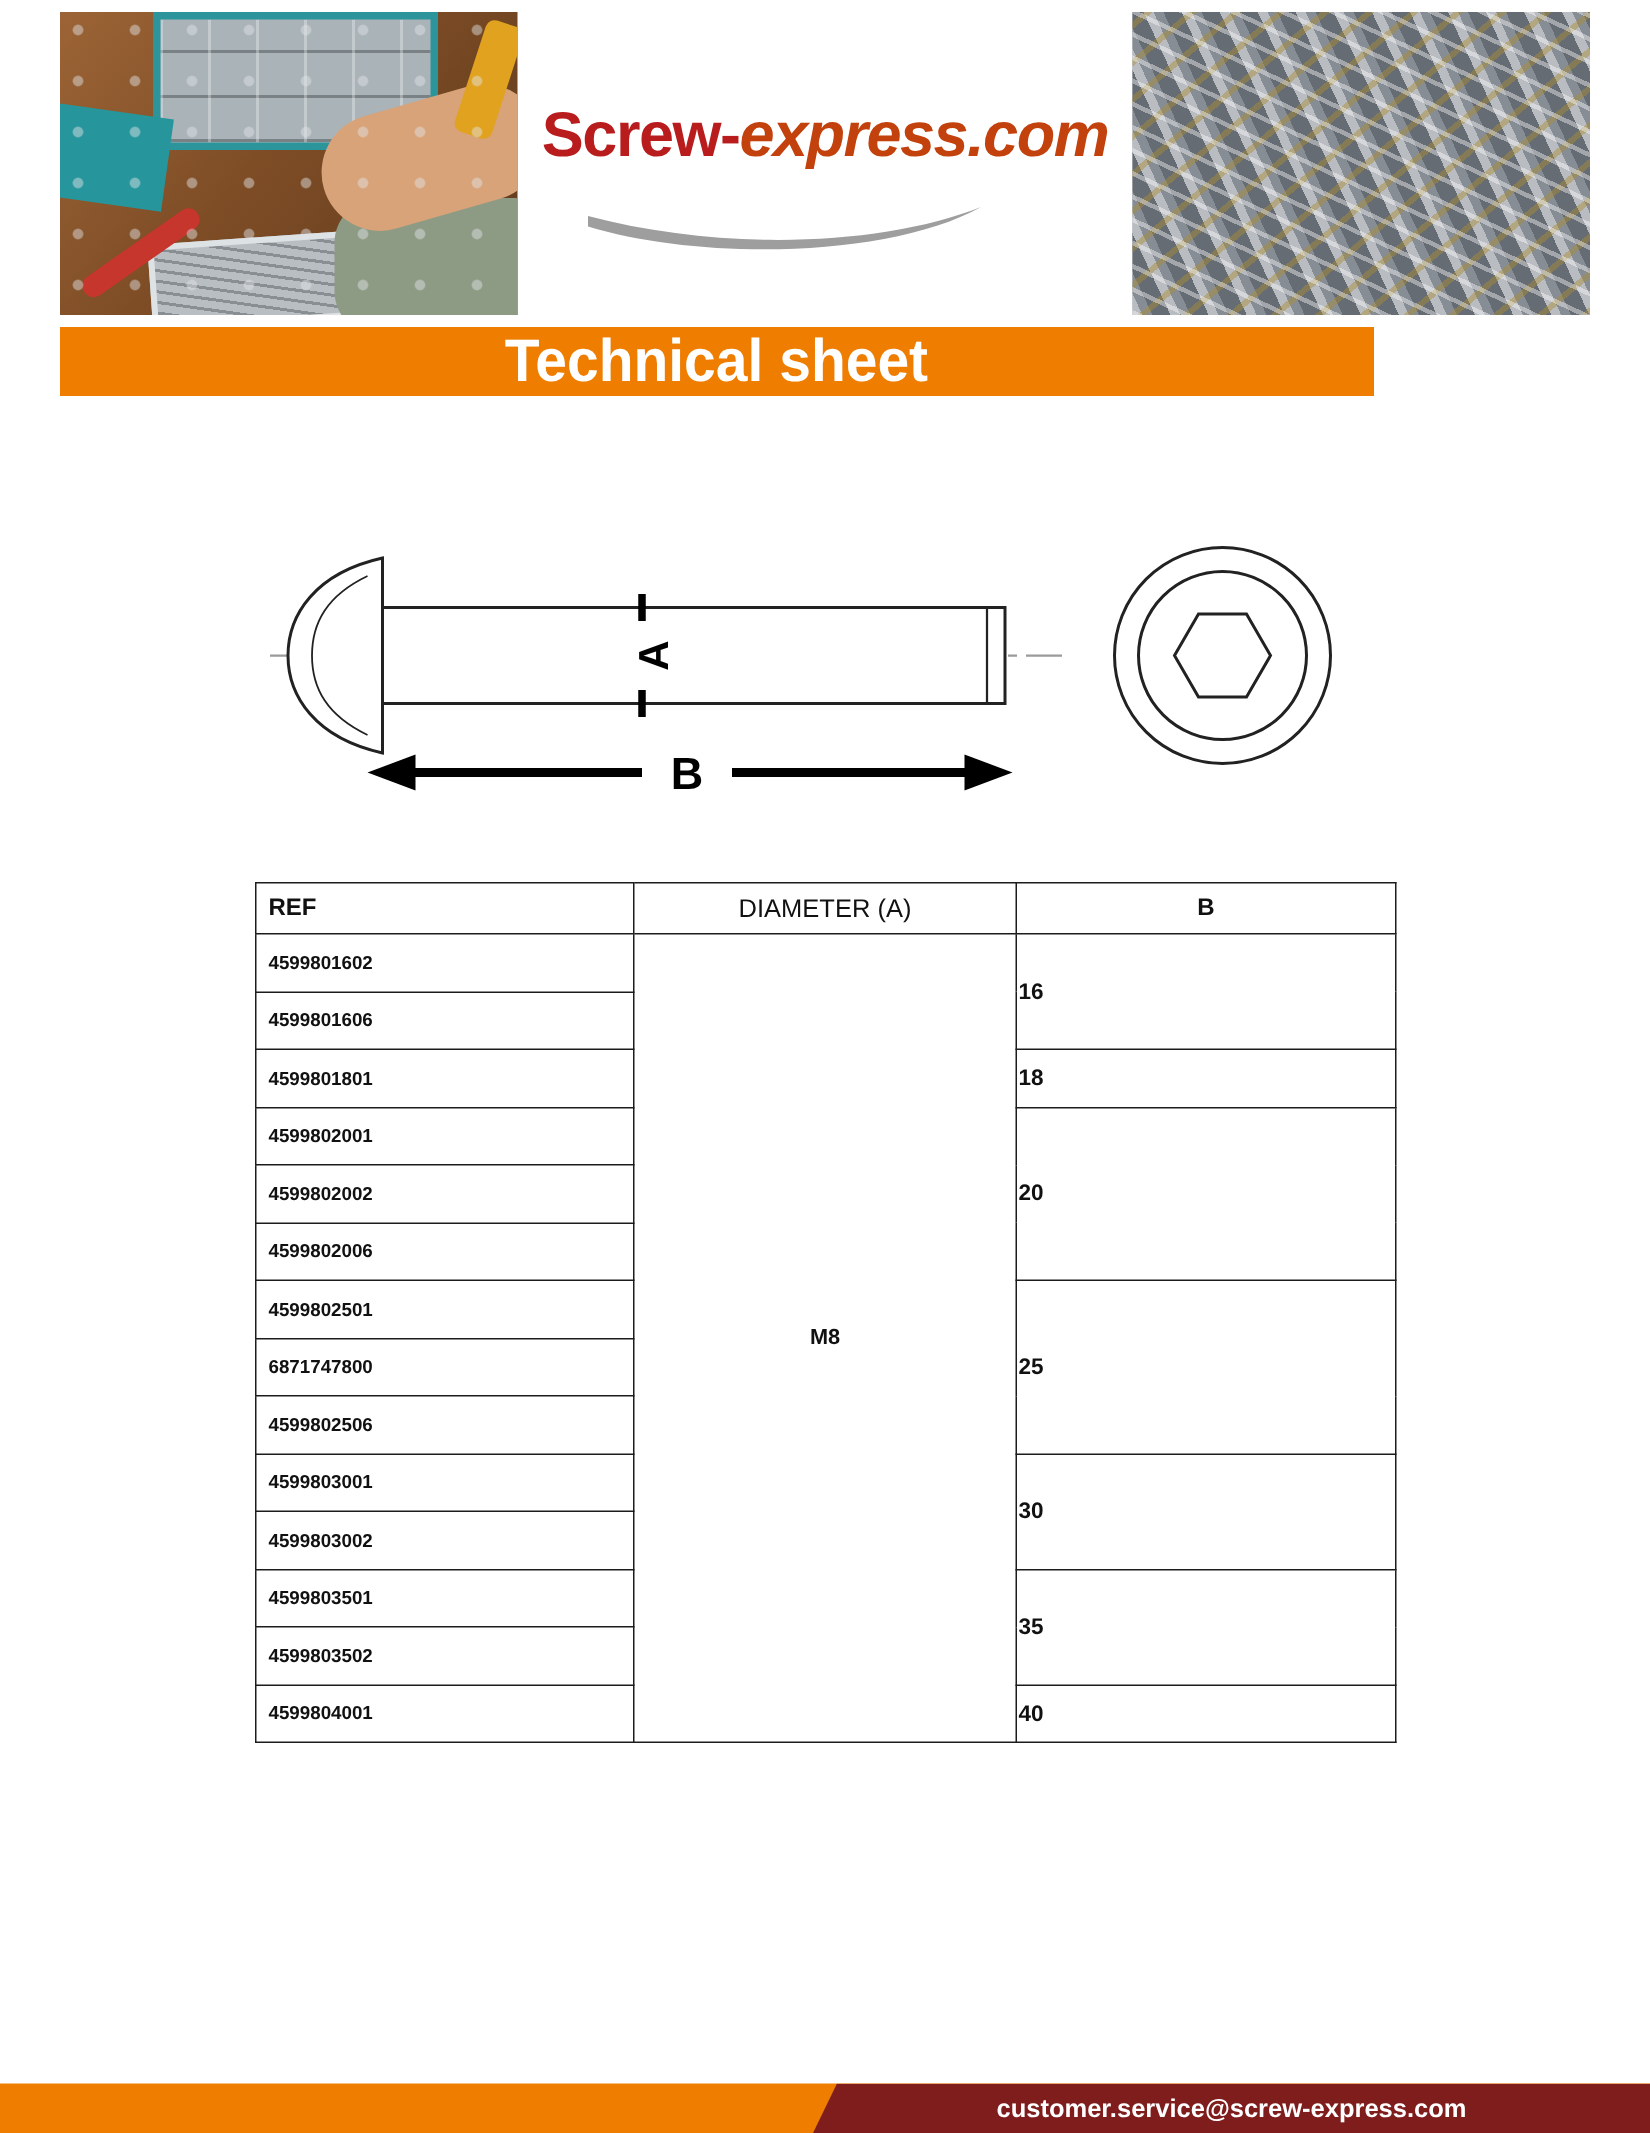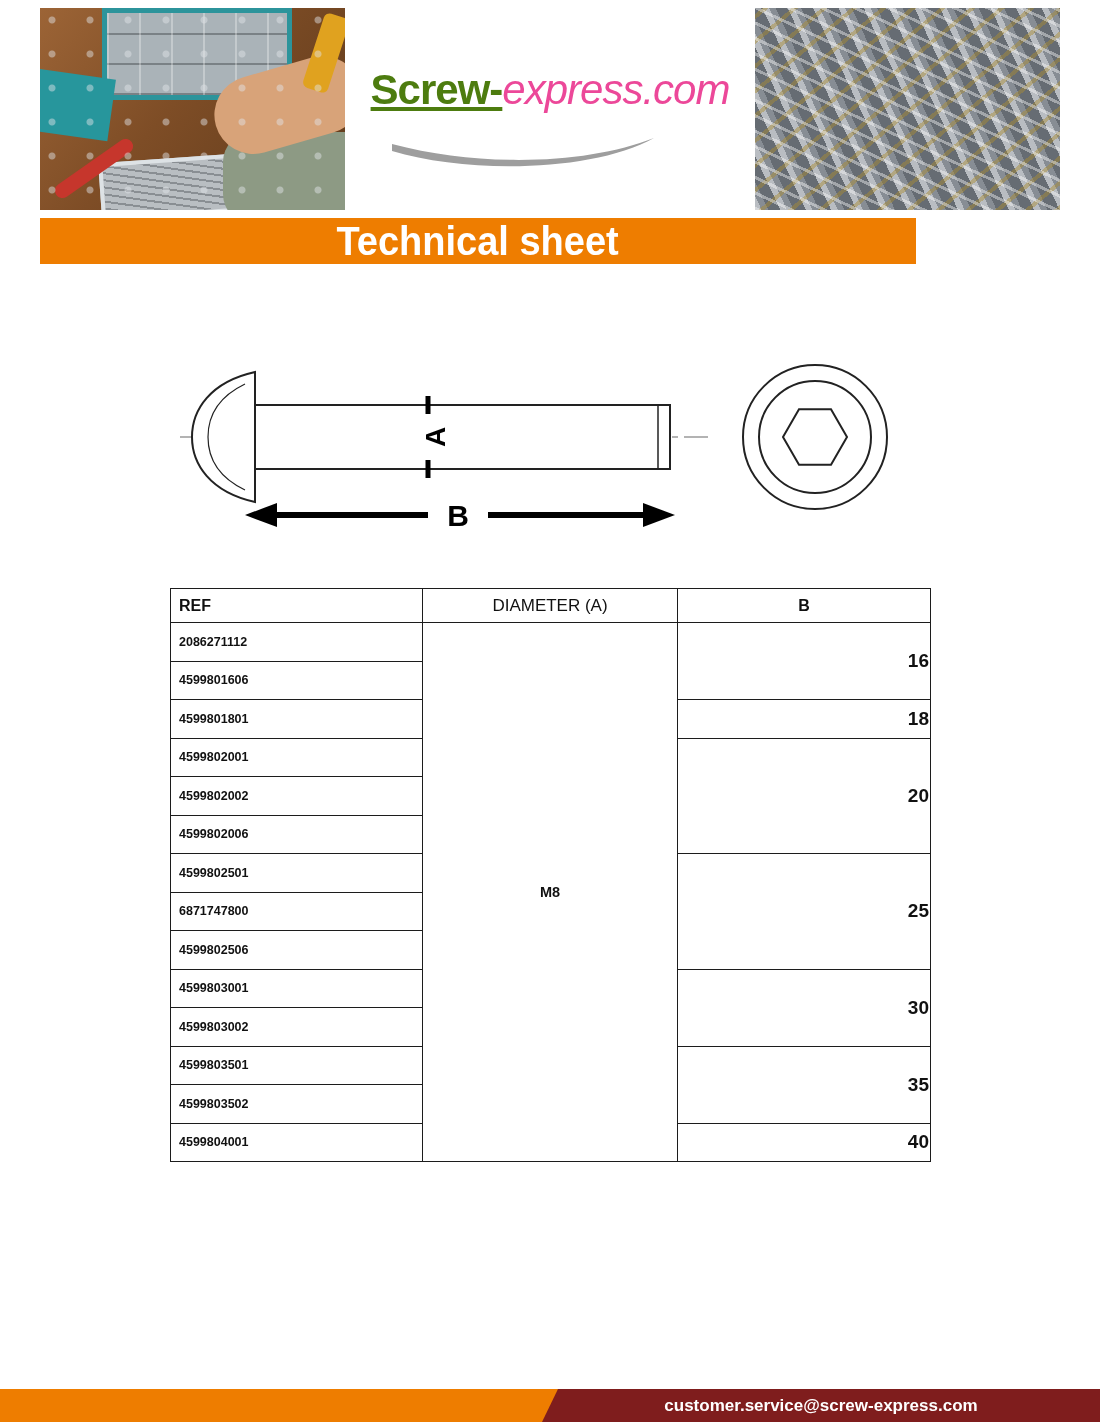--- a/index.html
+++ b/index.html
@@ -33,42 +33,42 @@
 
   .photo-right { left:755px; background-color:#9aa0a6;
     background-image:
       repeating-linear-gradient(25deg, rgba(255,255,255,.4) 0 3px, transparent 3px 14px),
       repeating-linear-gradient(-40deg, rgba(170,140,50,.45) 0 4px, transparent 4px 19px),
       repeating-linear-gradient(65deg, #b9bdc2 0 6px, #878d94 6px 12px, #666c73 12px 23px);
   }
 
   
   .logo-block { position:absolute; left:350px; top:66px; width:400px; text-align:center; white-space:nowrap; }
-  .logo-part1 { font-size:42px; font-weight:700; color:#4d7c0f; letter-spacing:-1px;text-decoration:underline; }
-  .logo-part2 { font-size:42px; font-weight:400; font-style:italic; color:#ec4899; letter-spacing:-1px; }
+  .logo-part1 { font-size:42px; font-weight:700; color:#b91c1c; letter-spacing:-1px; }
+  .logo-part2 { font-size:42px; font-weight:700; font-style:italic; color:#c2410c; letter-spacing:-1px; }
   .swoosh { position:absolute; left:38px; top:70px; }
 
   
   .banner { position:absolute; left:40px; top:218px; width:876px; height:46px; background:#ee7d00;
     display:flex; align-items:center; justify-content:center; }
   .banner-title { color:#ffffff; font-size:40px; font-weight:800; transform:scaleX(.95); letter-spacing:0; }
 
   
   .drawing { position:absolute; left:150px; top:352px; }
 
   
   .spec-table { position:absolute; left:170px; top:588px; width:760px; border-collapse:collapse; table-layout:fixed; }
   .spec-table th, .spec-table td { border:1px solid #1c1c1c; color:#111; }
   .spec-table thead th { height:34px; background:#fff; }
   .th-ref { text-align:left; padding-left:8px; font-size:16px; font-weight:700; }
   .th-dia { font-size:17px; font-weight:400; }
   .th-b   { text-align:center; font-size:16px; font-weight:700; }
   .td-ref { height:38.5px; font-size:12.5px; font-weight:700; padding-left:8px; text-align:left; }
   .td-dia { text-align:center; font-size:14.5px; font-weight:700;border-radius:11px; }
-  .td-b   { text-align:right; font-size:19px; font-weight:700; }
+  .td-b   { text-align:left; font-size:15px; font-weight:700; }
 
   
   .footer { position:absolute; left:0; top:1389px; width:1100px; height:33px; background:#ee7d00; }
   .footer-gray { position:absolute; right:0; top:0; height:100%; width:558px; background:#7f1d1d;
     clip-path:polygon(16px 0, 100% 0, 100% 100%, 0 100%);
     display:flex; align-items:center; justify-content:center; }
   .footer-email { color:#ffffff; font-size:17px; font-weight:700; }
 </style>
 </head>
 <body>
@@ -132,21 +132,21 @@
     </colgroup>
     <thead>
       <tr>
         <th class="th-ref">REF</th>
         <th class="th-dia">DIAMETER (A)</th>
         <th class="th-b">B</th>
       </tr>
     </thead>
     <tbody id="spec-body">
         <tr>
-          <td class="td-ref">2086271112</td>
+          <td class="td-ref">4599801602</td>
           <td class="td-dia" rowspan="14">M8</td>
           <td class="td-b" rowspan="2">16</td>
         </tr>
         <tr>
           <td class="td-ref">4599801606</td>
         </tr>
         <tr>
           <td class="td-ref">4599801801</td>
           <td class="td-b" rowspan="1">18</td>
         </tr>

